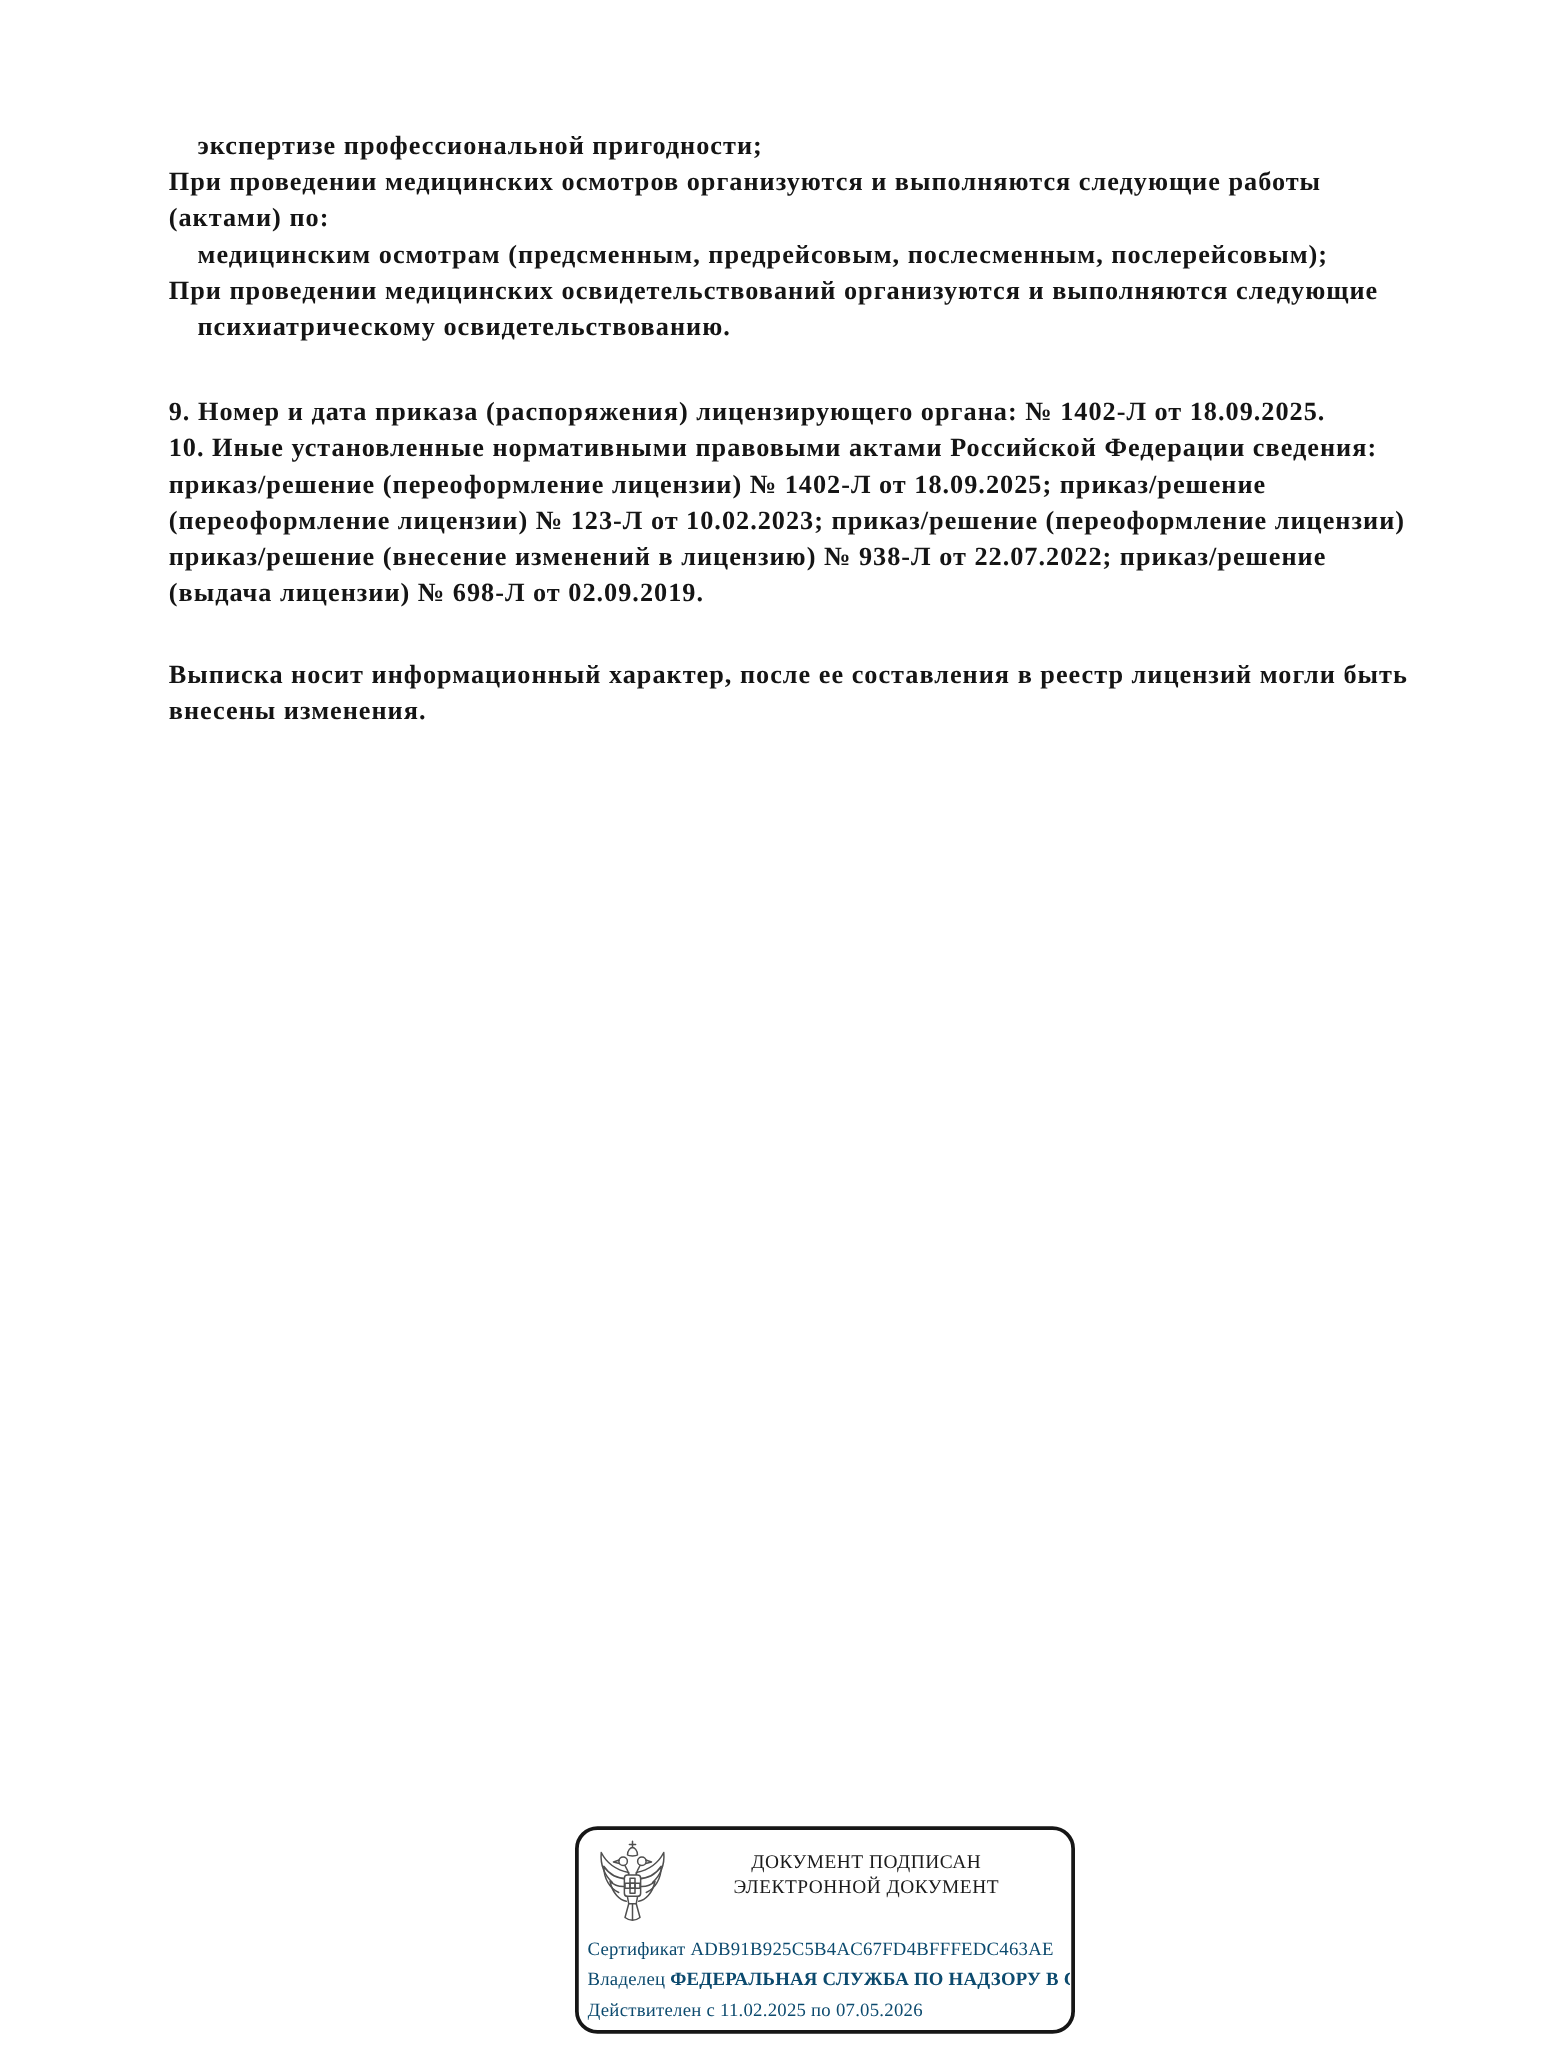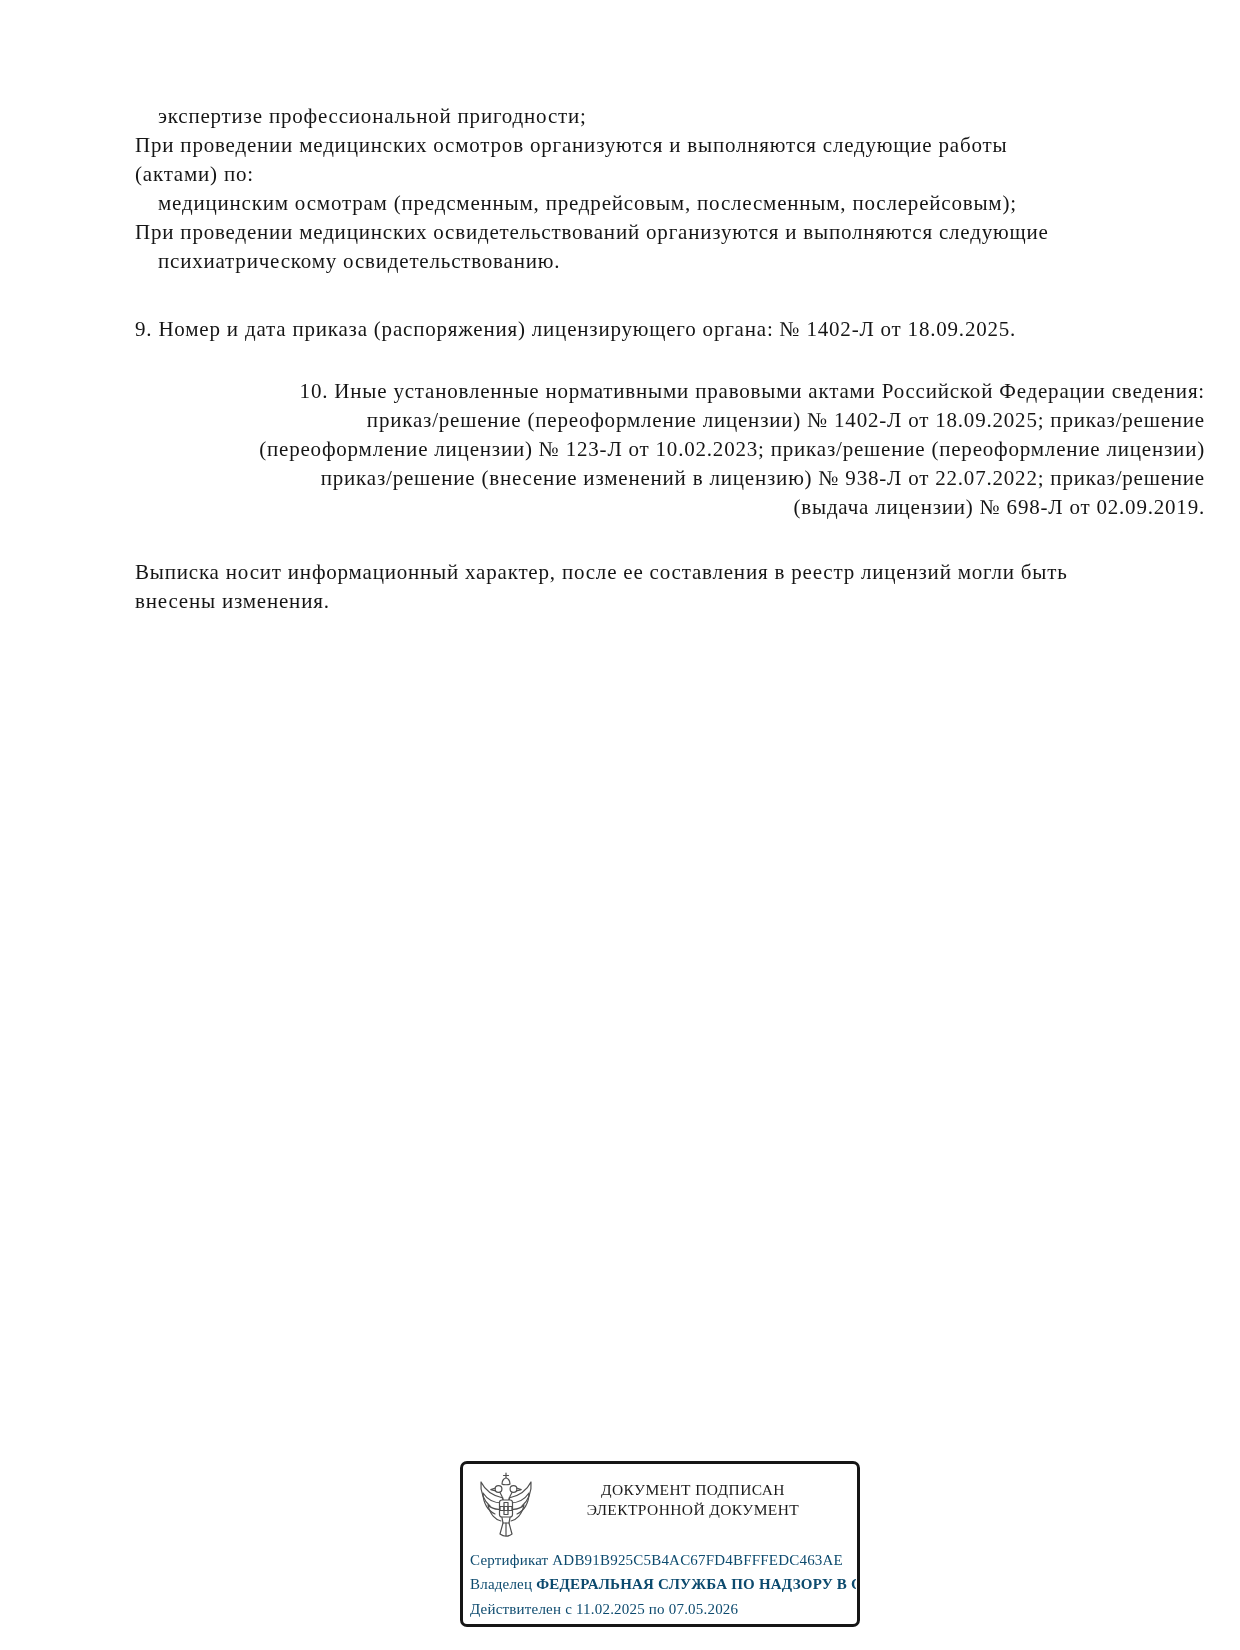--- a/index.html
+++ b/index.html
@@ -6,32 +6,32 @@
   .page{
     position:relative;
     width:1240px;height:1650px;
     background:#ffffff;
     font-family:"Liberation Serif", serif;
     color:#151515;
     overflow:hidden;
   }
   .doc{
     position:absolute;left:135px;top:102px;width:1070px;
-    font-size:21px;line-height:29px;letter-spacing:0.8px;
+    font-size:21px;line-height:29px;letter-spacing:0.8px;font-weight:bold;
   }
   .line{white-space:nowrap;}
   .line.indented{padding-left:23px;}
   .para-item9{margin-top:39px;}
-  .para-item10{margin-top:33px;text-align:right;}
+  .para-item10{}
   .para-note{margin-top:36px;}
 
   .stamp{
     position:absolute;left:460px;top:1461px;
     width:394px;height:160px;
-    border:3px solid #161616;border-radius:7px;
+    border:3px solid #161616;border-radius:18px;
     background:#ffffff;
   }
   .emblem{position:absolute;left:14px;top:8px;width:58px;height:74px;}
   .stamp-title{
     position:absolute;left:72px;top:16px;width:316px;
     text-align:center;font-size:15.5px;line-height:20px;letter-spacing:0.4px;
     color:#1b1b1b;
   }
   .stamp-info{
     position:absolute;left:7px;top:84px;width:386px;

